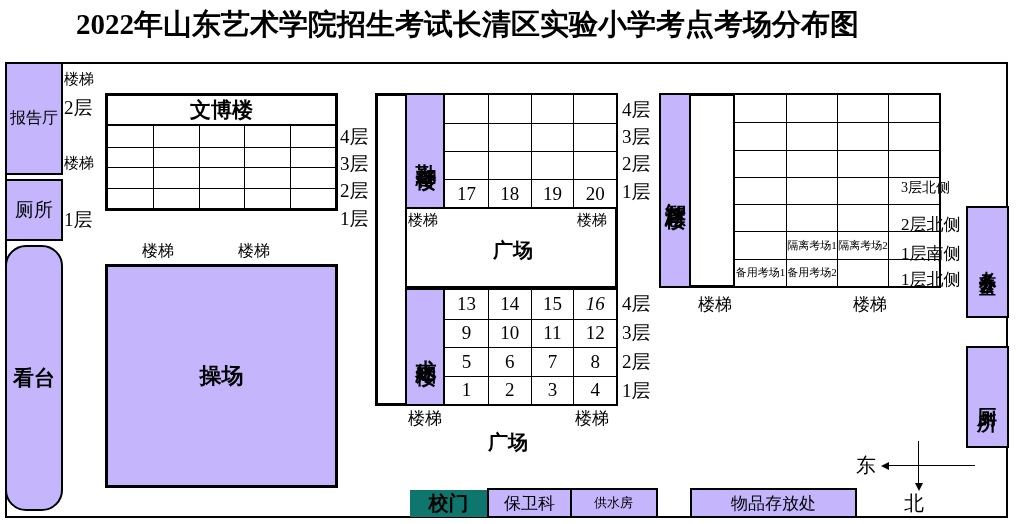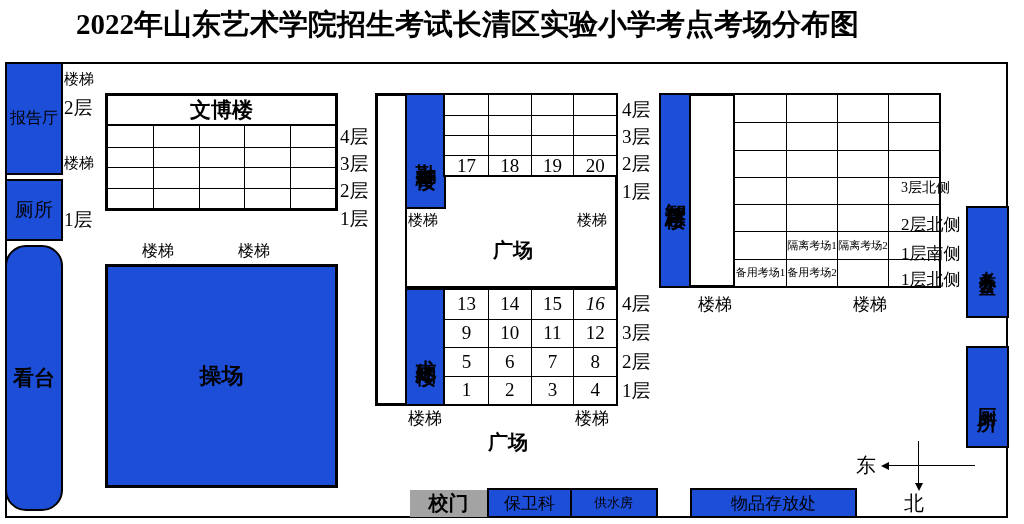--- a/index.html
+++ b/index.html
@@ -1,21 +1,21 @@
 <!DOCTYPE html>
 <html><head>
 <meta charset="utf-8">
 <style>
   html,body{margin:0;padding:0;background:#fff;}
   .canvas{position:relative;width:1024px;height:524px;background:#fff;
           font-family:"Liberation Serif","DejaVu Serif",serif;color:#000;overflow:hidden;}
   .abs{position:absolute;}
   .lbl{position:absolute;white-space:nowrap;line-height:1;}
   .bold{font-weight:bold;}
-  .box{position:absolute;border:2.5px solid #000;background:#1d4ed8;box-sizing:border-box;
+  .box{position:absolute;border:2.5px solid #000;background:#c4b5fd;box-sizing:border-box;
        display:flex;align-items:center;justify-content:center;text-align:center;}
   .b3{border-width:3px;}
   .grid{position:absolute;border:2.5px solid #000;background:#fff;box-sizing:border-box;
         display:grid;grid-auto-rows:1fr;}
   .cols-4{grid-template-columns:repeat(4,1fr);}
   .cols-5{grid-template-columns:repeat(5,1fr);}
   .cell{display:flex;align-items:center;justify-content:center;font-size:19px;overflow:hidden;}
   .vtext{writing-mode:vertical-rl;text-orientation:upright;letter-spacing:3px;line-height:1;}
   .hline{position:absolute;border-top:1.5px solid #000;height:0;}
   .vline{position:absolute;border-left:1.5px solid #000;width:0;}
@@ -90,21 +90,21 @@
     <span class="bold" style="font-size:22px;">操场</span>
   </div>
 
   <div class="abs" style="left:375px;top:93px;width:243px;height:313px;border:3px solid #000;box-sizing:border-box;"></div>
 
   <div class="vline thick-v" style="left:405px;top:93px;height:313px;"></div>
 
   <div class="box" style="left:405px;top:93px;width:41px;height:116px;">
     <span class="vtext bold" style="font-size:21px;">勤奋楼</span>
   </div>
-  <div class="grid cols-4" style="left:443px;top:93px;width:175px;height:84px;">
+  <div class="grid cols-4" style="left:443px;top:93px;width:175px;height:116px;">
       <div class="cell"></div>
       <div class="cell" style="border-left: 1.5px solid rgb(0, 0, 0);"></div>
       <div class="cell" style="border-left: 1.5px solid rgb(0, 0, 0);"></div>
       <div class="cell" style="border-left: 1.5px solid rgb(0, 0, 0);"></div>
       <div class="cell" style="border-top: 1.5px solid rgb(0, 0, 0);"></div>
       <div class="cell" style="border-top: 1.5px solid rgb(0, 0, 0); border-left: 1.5px solid rgb(0, 0, 0);"></div>
       <div class="cell" style="border-top: 1.5px solid rgb(0, 0, 0); border-left: 1.5px solid rgb(0, 0, 0);"></div>
       <div class="cell" style="border-top: 1.5px solid rgb(0, 0, 0); border-left: 1.5px solid rgb(0, 0, 0);"></div>
       <div class="cell" style="border-top: 1.5px solid rgb(0, 0, 0);"></div>
       <div class="cell" style="border-top: 1.5px solid rgb(0, 0, 0); border-left: 1.5px solid rgb(0, 0, 0);"></div>
@@ -202,21 +202,21 @@
     <span class="vtext bold" style="font-size:20px;letter-spacing:6px;">厕所</span>
   </div>
 
   <div class="hline" style="left:888px;top:465px;width:87px;"></div>
   <div class="arrow-left" style="left:881px;top:462px;"></div>
   <div class="vline" style="left:918px;top:441px;height:43px;"></div>
   <div class="arrow-down" style="left:915px;top:483px;"></div>
   <div class="lbl" style="left:856px;top:455px;font-size:20px;">东</div>
   <div class="lbl" style="left:904px;top:493px;font-size:20px;">北</div>
 
-  <div class="abs" style="left:410px;top:490px;width:77px;height:27px;background:#a3a3a3;display:flex;align-items:center;justify-content:center;z-index:3;">
+  <div class="abs" style="left:410px;top:490px;width:77px;height:27px;background:#0f766e;display:flex;align-items:center;justify-content:center;z-index:3;">
     <span class="bold" style="font-size:20px;">校门</span>
   </div>
   <div class="box" style="left:487px;top:488px;width:85px;height:30px;z-index:2;">
     <span style="font-size:17px;">保卫科</span>
   </div>
   <div class="box" style="left:569.5px;top:488px;width:88px;height:30px;z-index:2;">
     <span style="font-size:13px;">供水房</span>
   </div>
   <div class="box" style="left:690px;top:488px;width:167px;height:30px;z-index:2;">
     <span style="font-size:17px;">物品存放处</span>

